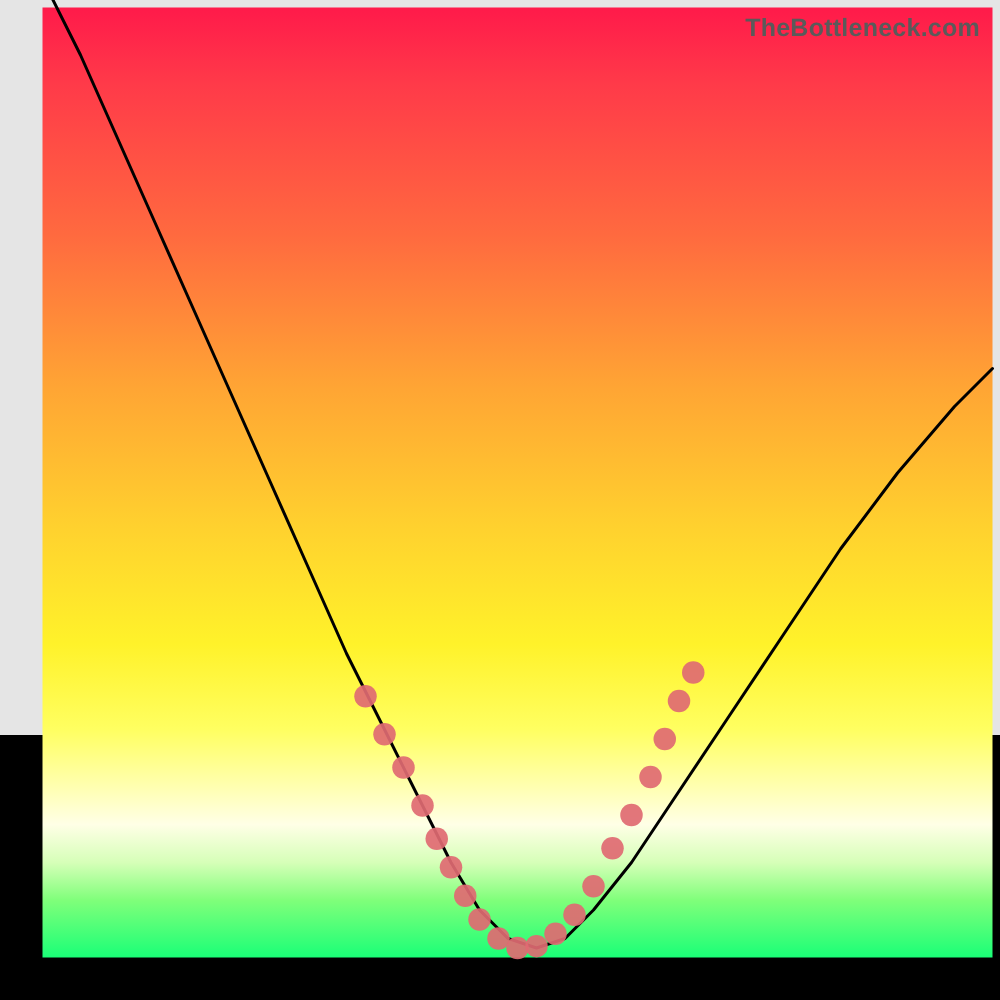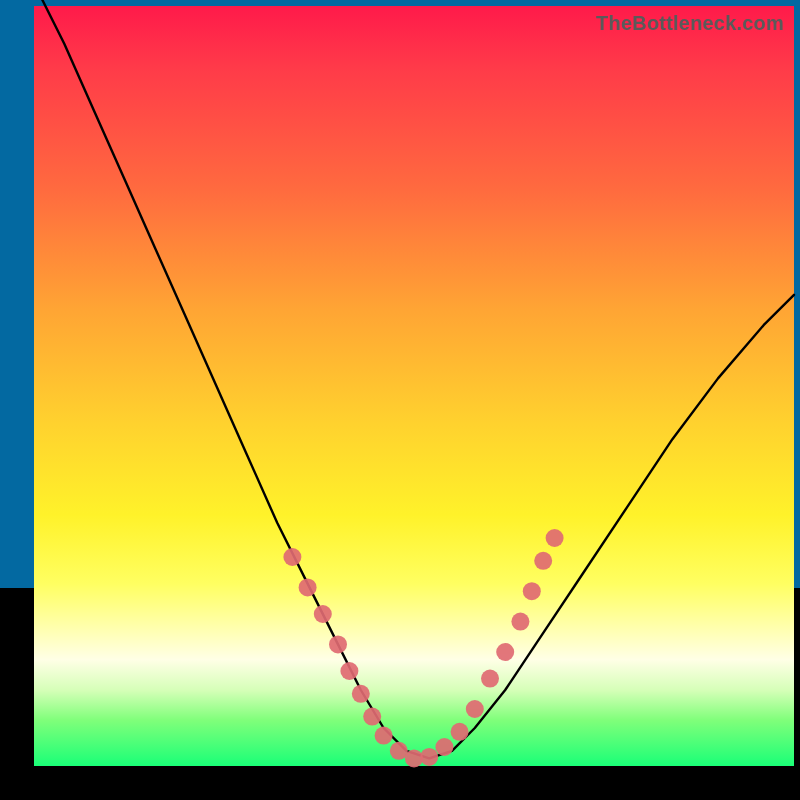--- a/index.html
+++ b/index.html
@@ -8,21 +8,21 @@
     width: 800px;
     height: 800px;
     overflow: hidden;
     background: #000;
     font-family: Arial, Helvetica, sans-serif;
   }
   .stage {
     position: relative;
     width: 800px;
     height: 588px;
-    background: #0369a1;
+    background: #e5e5e5;
   }
   .plot {
     position: absolute;
     left: 34px;
     top: 6px;
     width: 760px;
     height: 760px;
     
     background: linear-gradient(
       to bottom,

